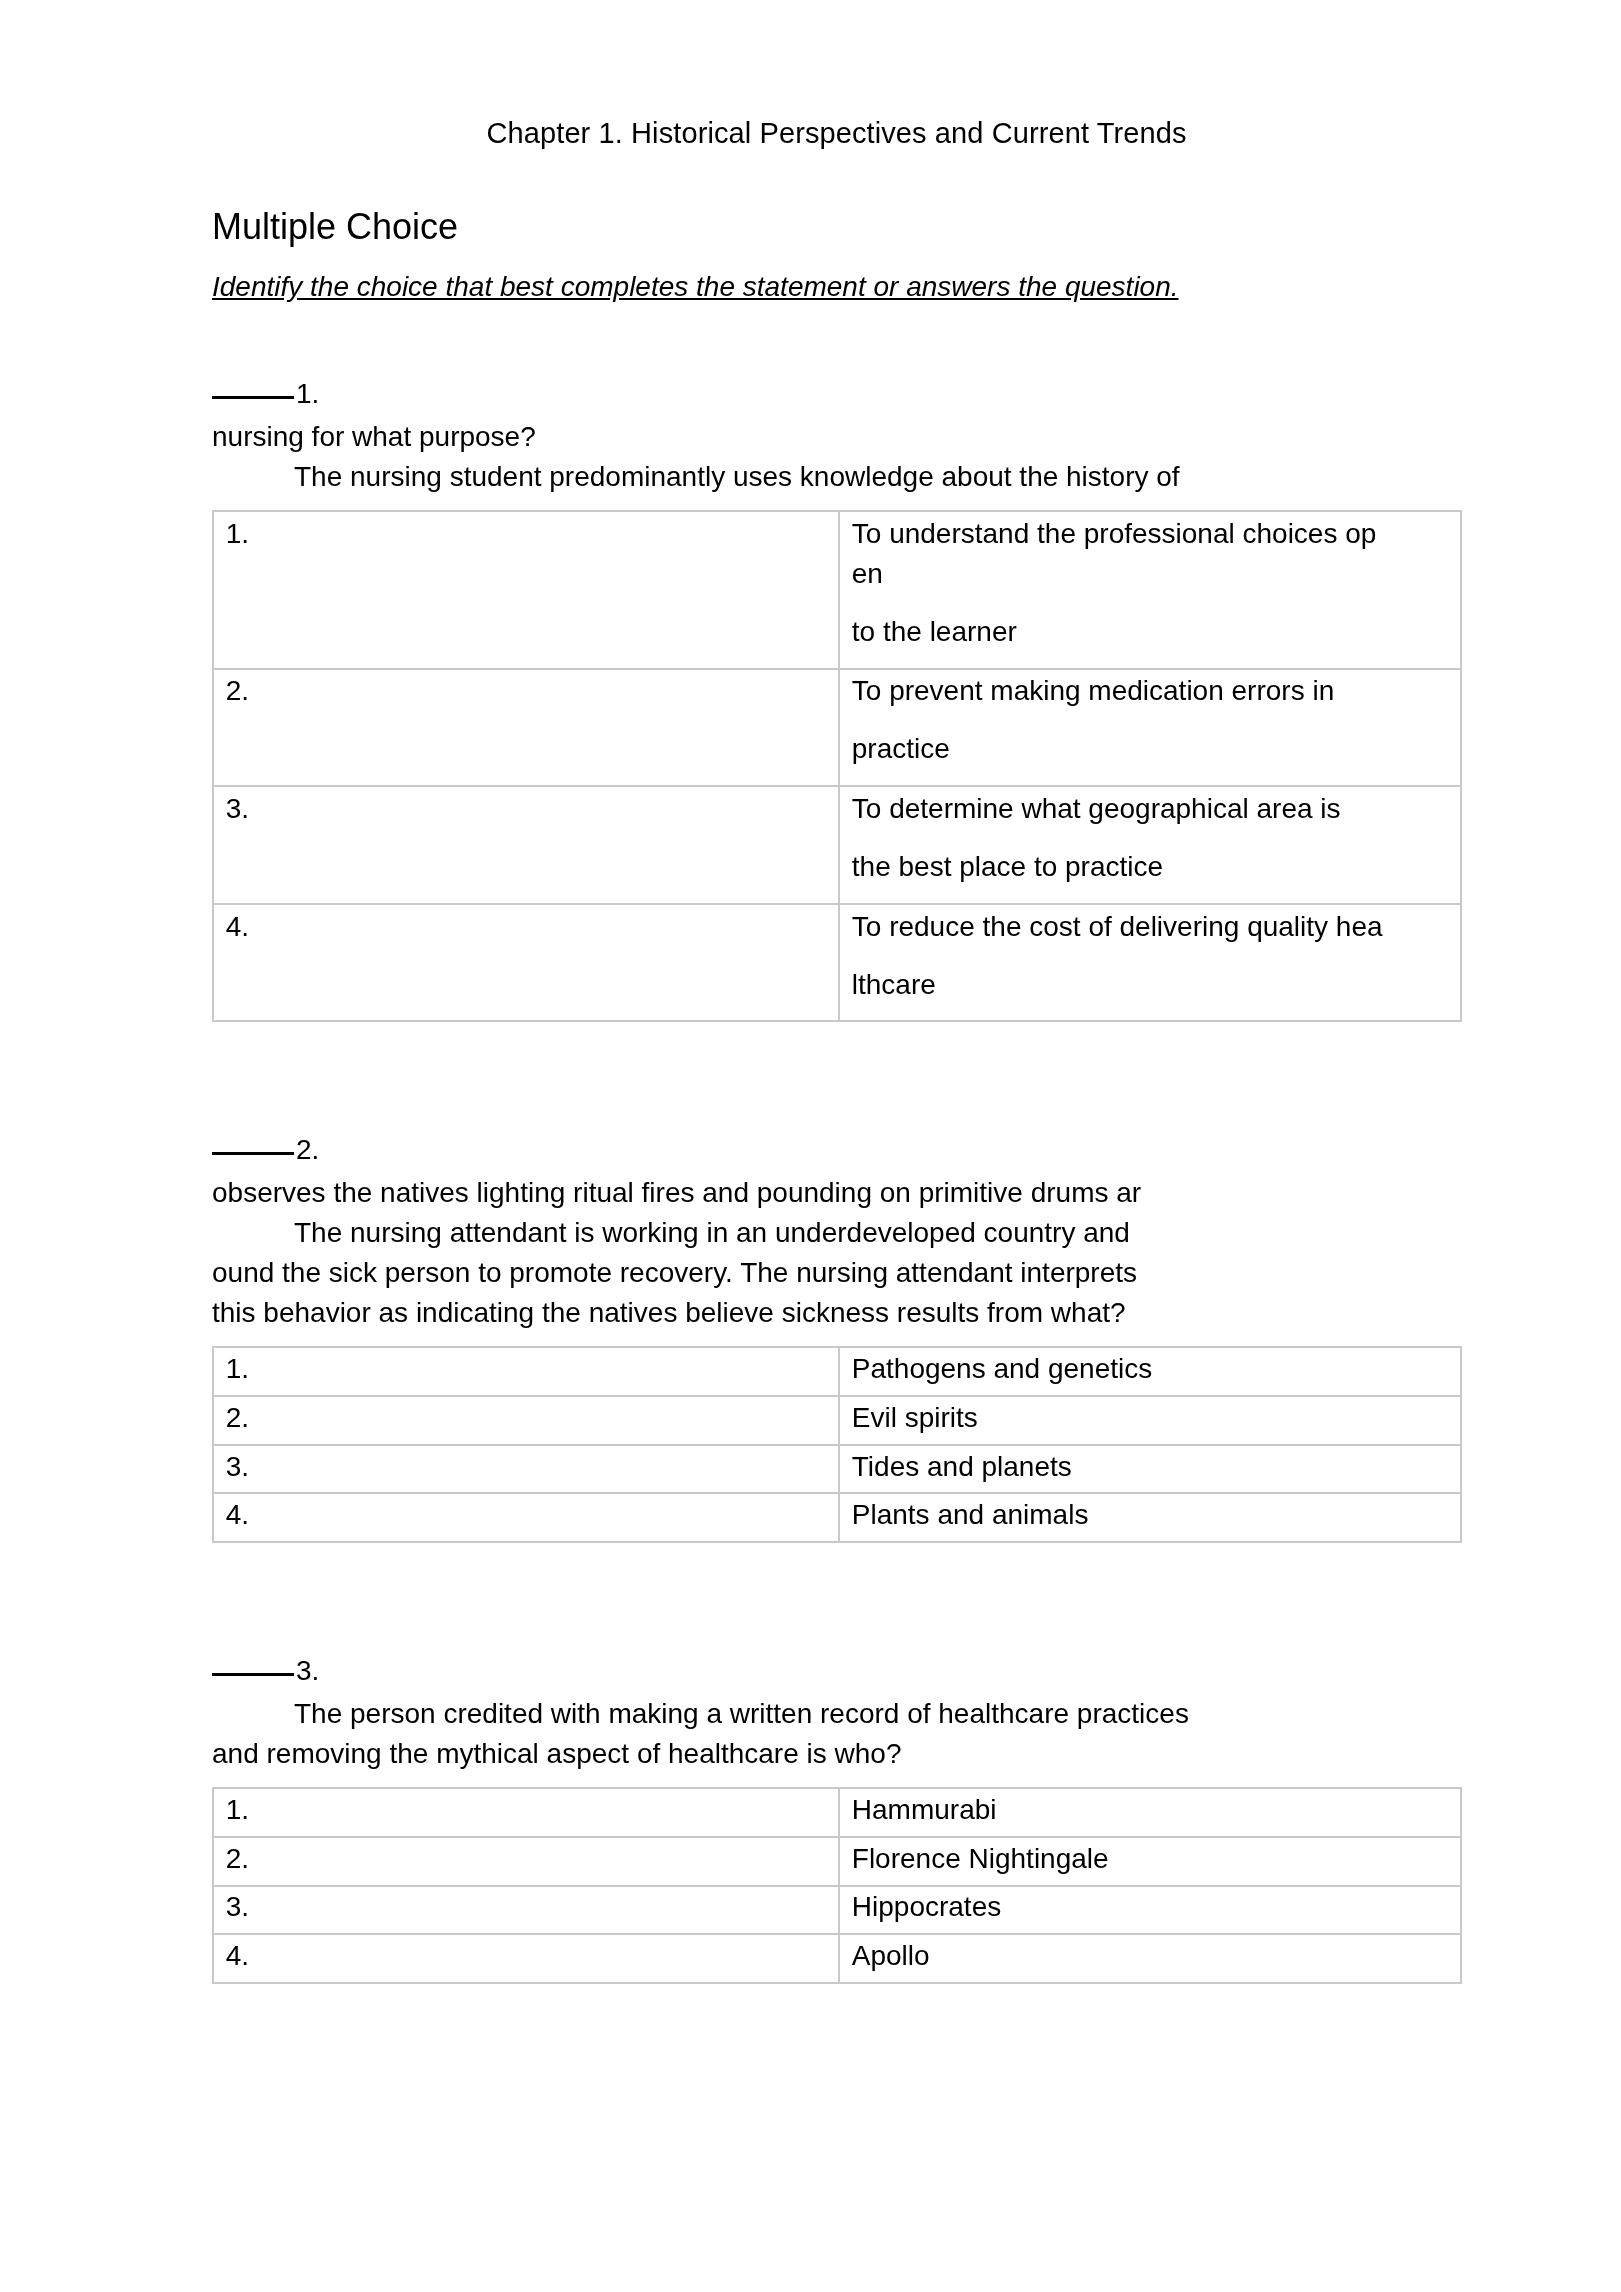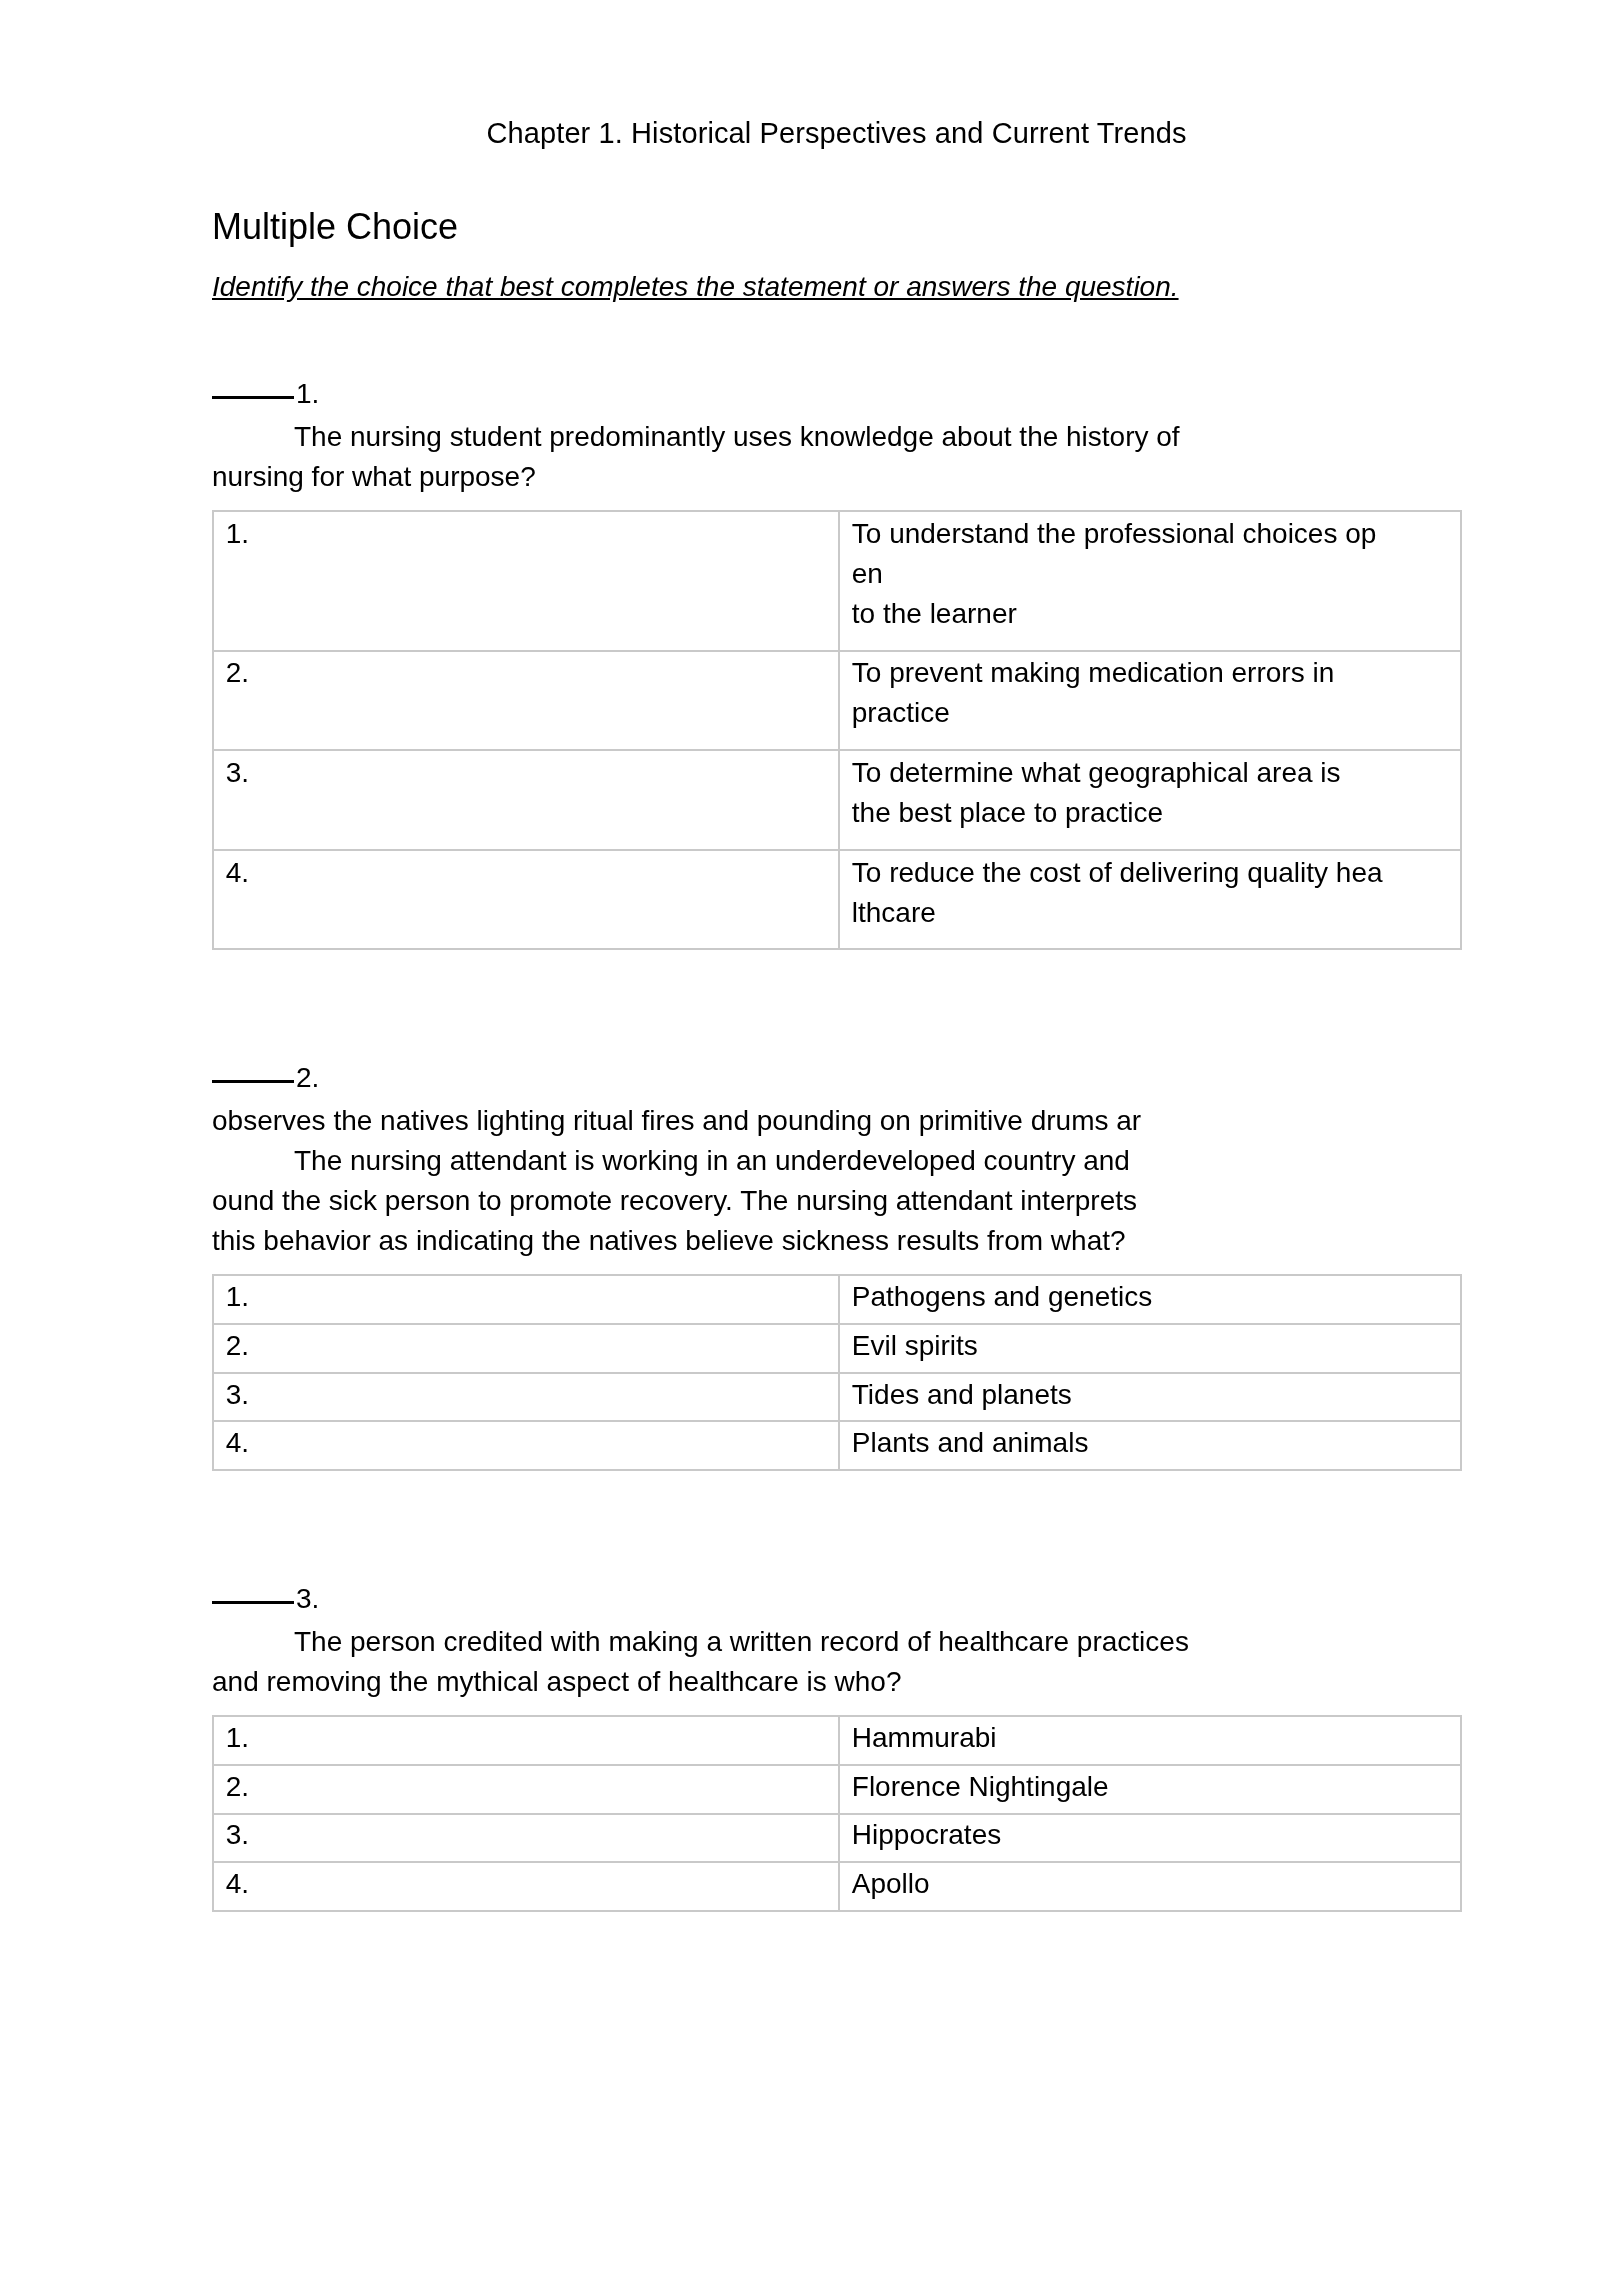--- a/index.html
+++ b/index.html
@@ -119,21 +119,21 @@
   .answer-table.tall td {
     padding-top: 7.8px;
     padding-bottom: 9.8px;
   }
   .answer-table.tall td .ans-line {
     display: block;
     height: 40px;
     white-space: nowrap;
   }
   .answer-table.tall td .ans-line.gap {
-    margin-top: 0;
+    margin-top: 18px;
   }
 
   .answer-table.compact td {
     padding-top: 6.9px;
     padding-bottom: 6.9px;
     height: 27.4px;
   }
   .answer-table.compact td .ans-line {
     display: block;
     height: 27.4px;
@@ -152,22 +152,22 @@
 
     <h2 class="section-heading">Multiple Choice</h2>
 
     <p class="directions">Identify the choice that best completes the statement or answers the question.</p>
 
     <div id="questions-root">
         <div class="question-block">
           <div class="q1-spacer"></div>
           <div class="q-number-line"><span class="q-blank"></span><span class="q-number">1.</span></div>
           <div class="q-text">
+            <span class="q-line">nursing for what purpose?</span>
             <span class="q-line indent">The nursing student predominantly uses knowledge about the history of</span>
-            <span class="q-line">nursing for what purpose?</span>
           </div>
           <table class="answer-table tall">
             <colgroup>
               <col class="c-num">
               <col class="c-ans">
             </colgroup>
             <tbody>
               <tr>
                 <td>
                   <span class="opt-num">1.</span>

